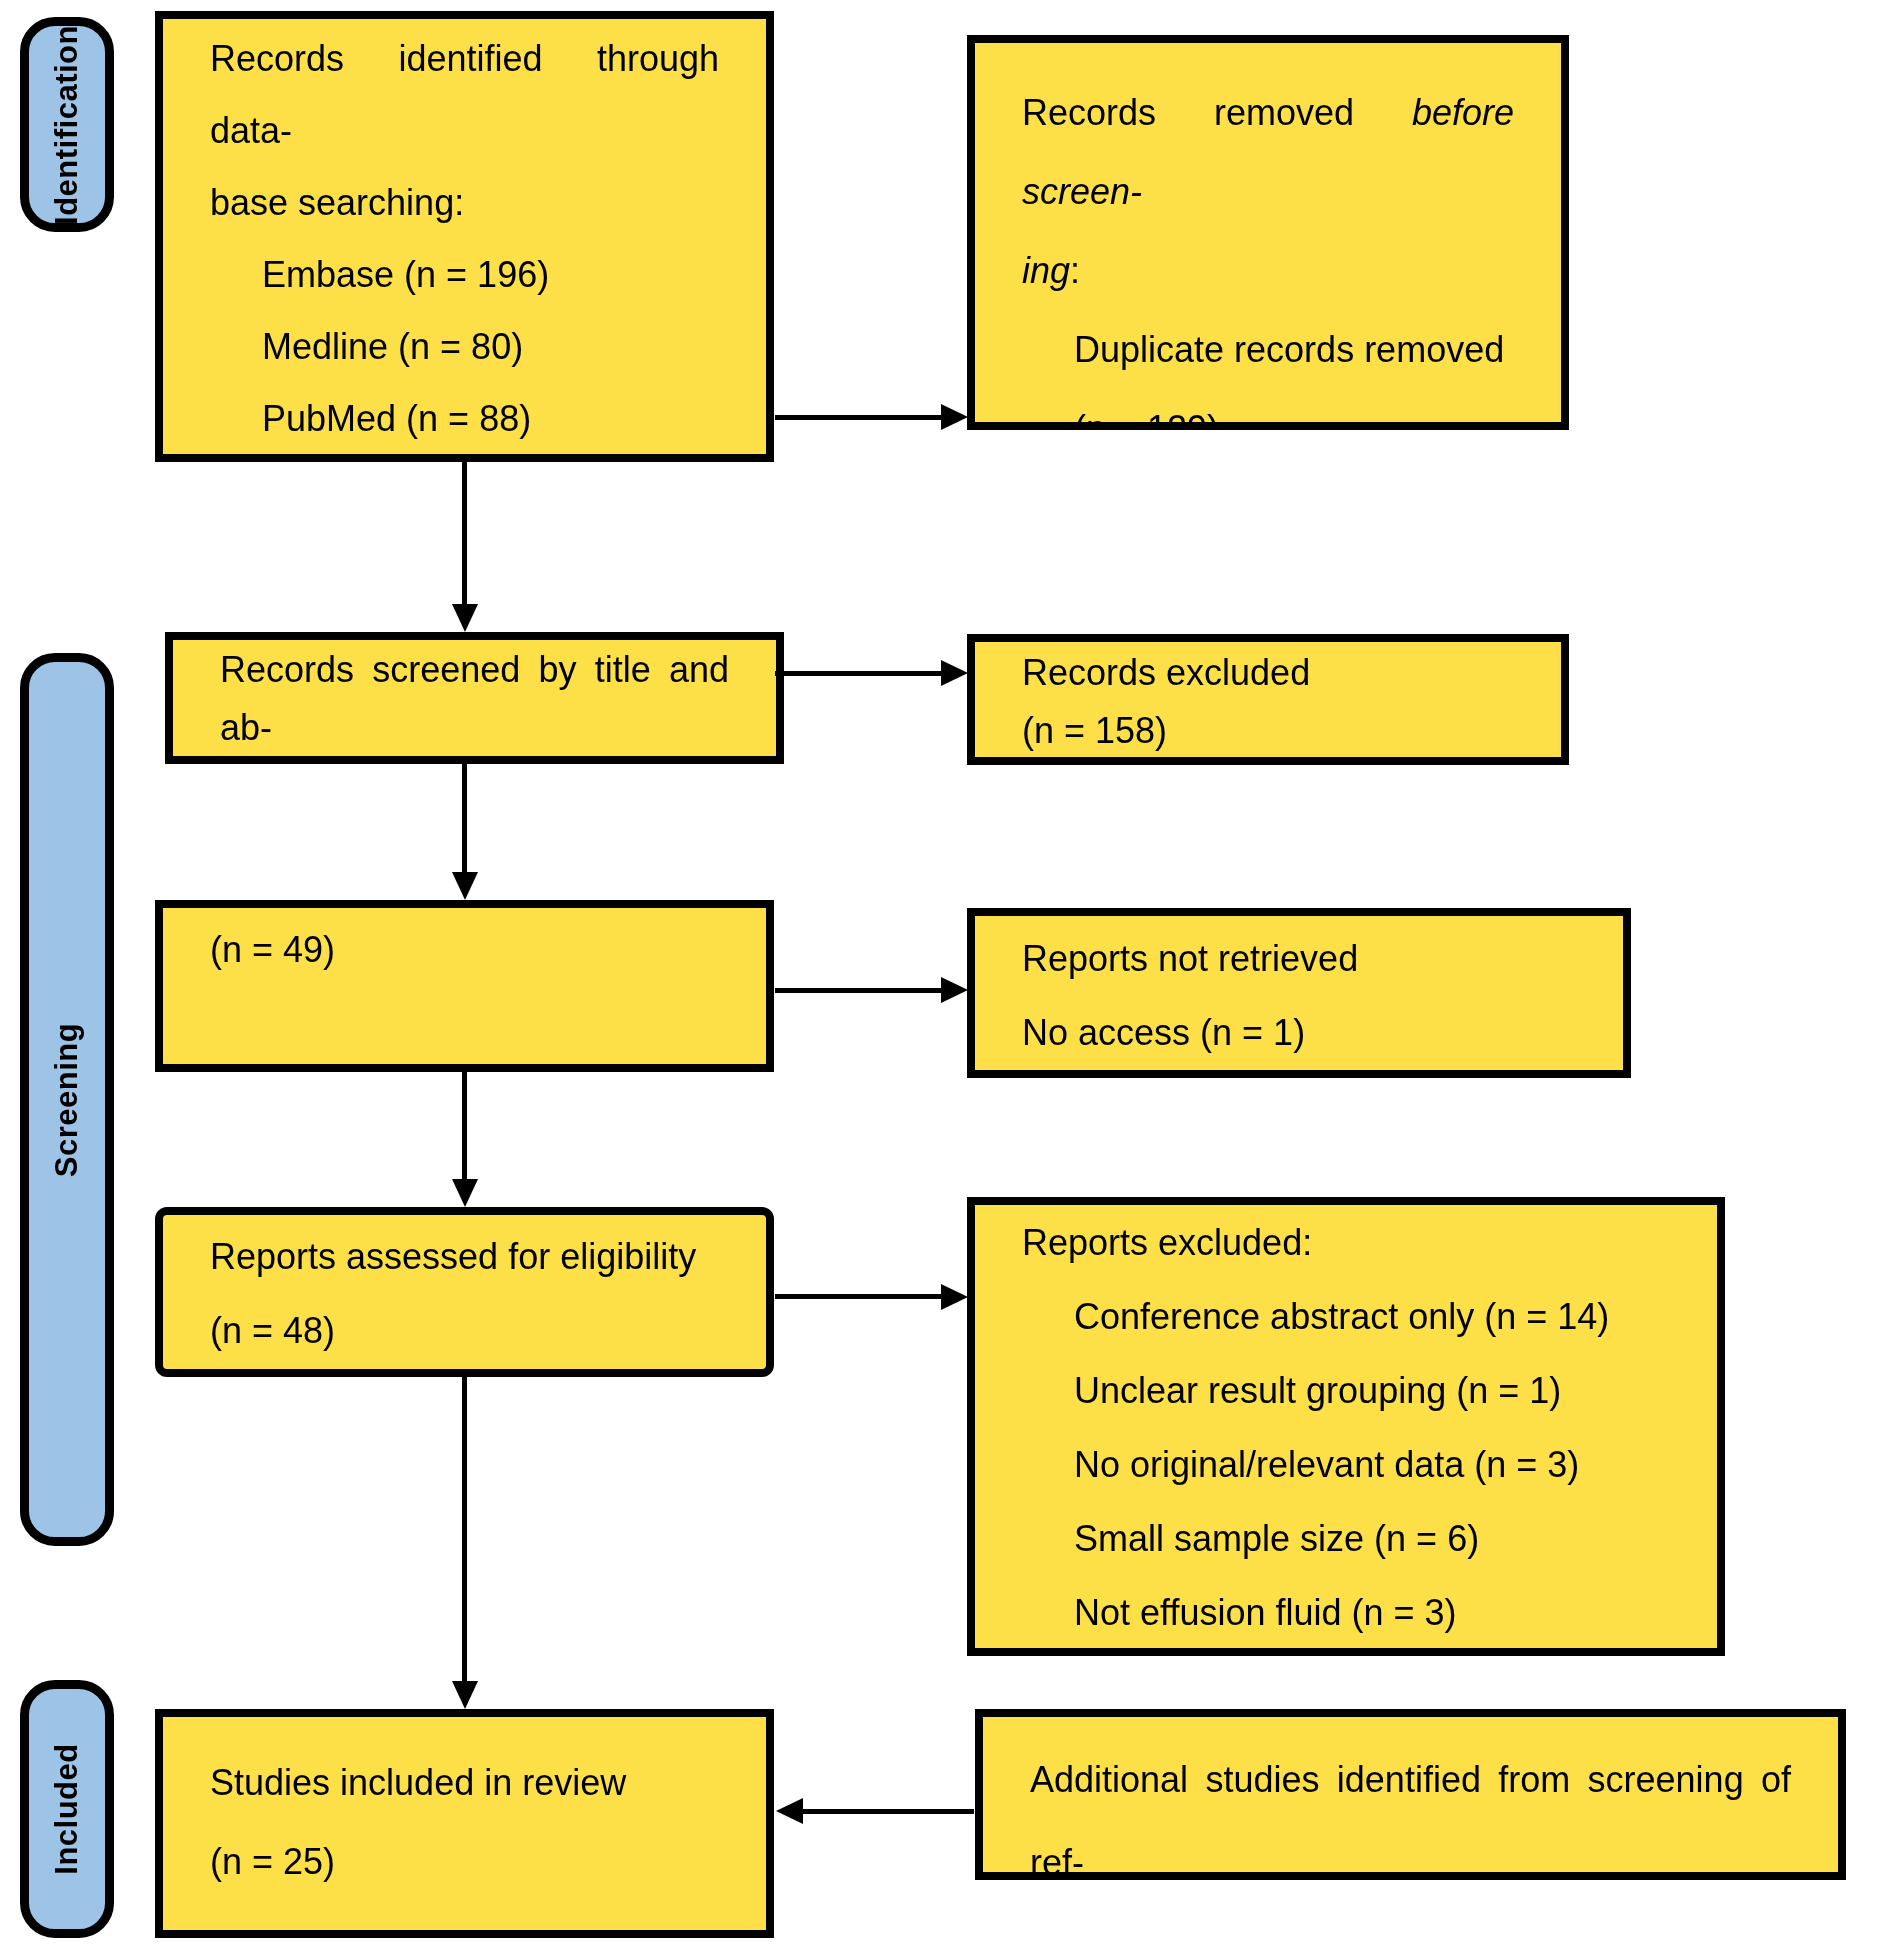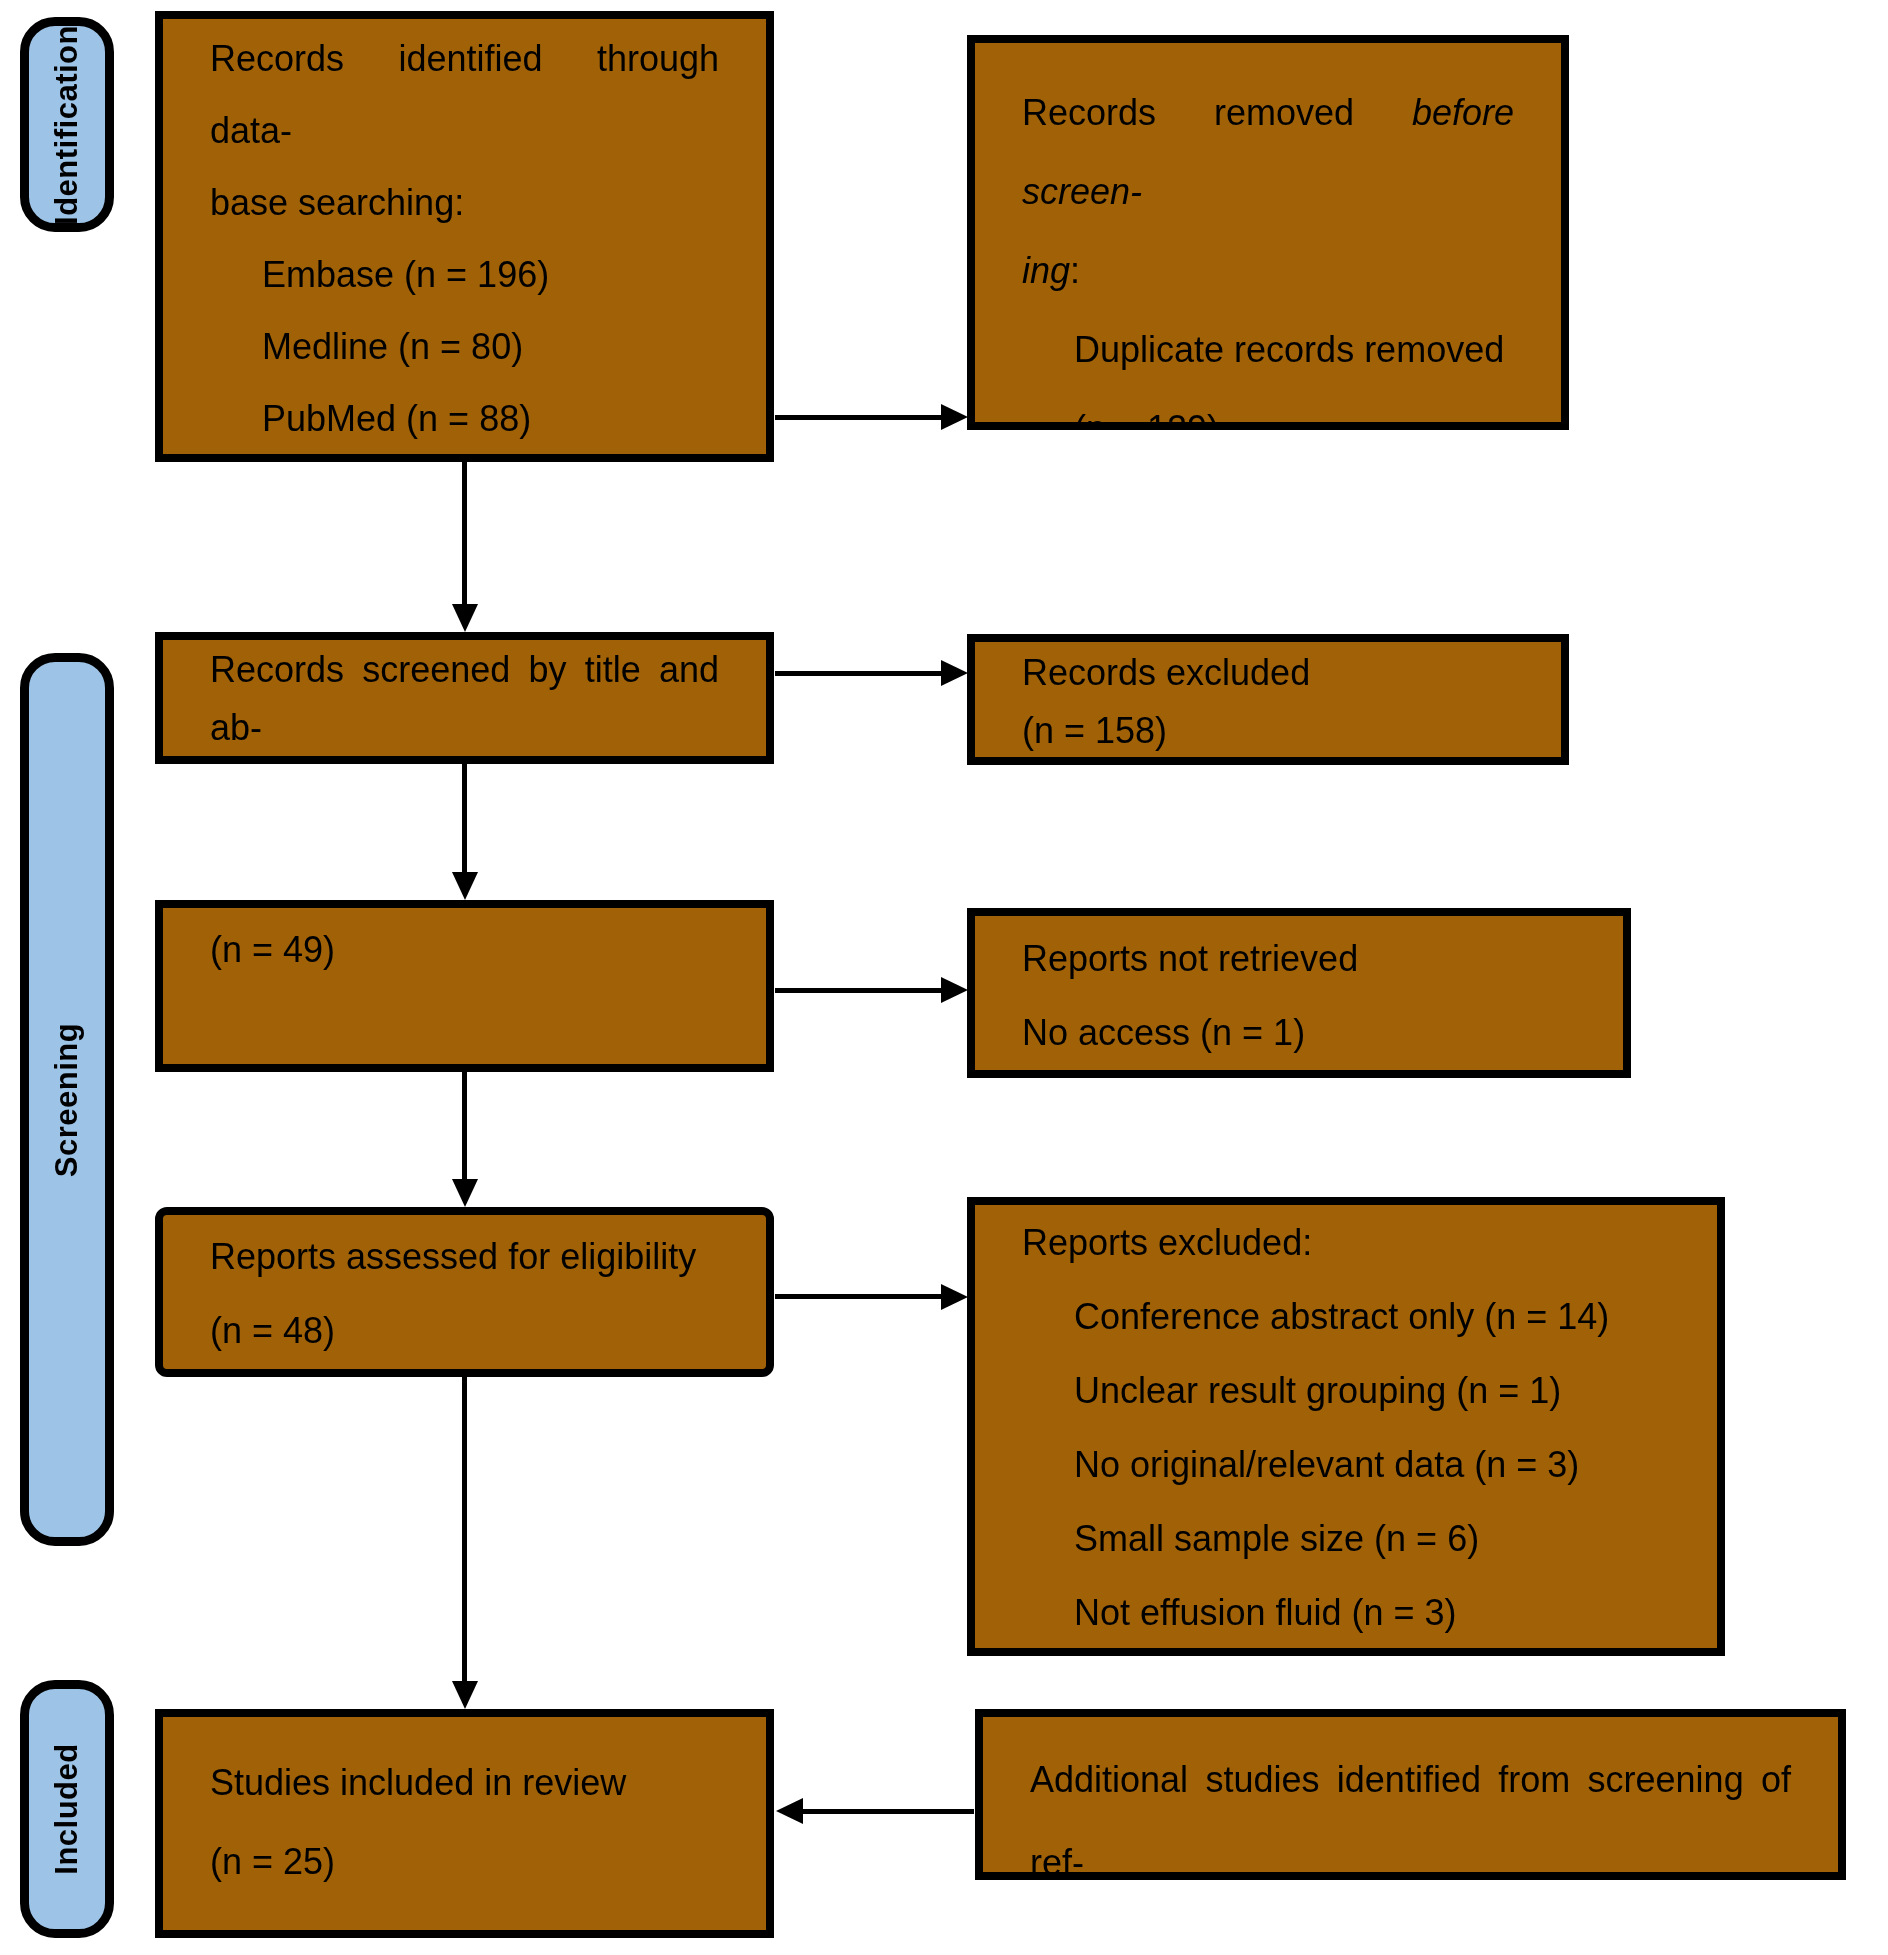--- a/index.html
+++ b/index.html
@@ -2,21 +2,21 @@
 <html style="font-size:8px"><head>
 <meta charset="utf-8">
 <style>
   html, body { margin: 0; padding: 0; background: #ffffff; }
   body { width: 1888px; height: 1955px; overflow: hidden;
          font-family: "Liberation Sans", "DejaVu Sans", sans-serif; color: #000; }
   #stage { position: relative; width: 1888px; height: 1955px; background: #fff; }
 
   
   .fbox { position: absolute; box-sizing: border-box; border: 8px solid #000;
-          background: #a16207; font-size: 36px; line-height: 74px;
+          background: #fde047; font-size: 36px; line-height: 74px;
           padding: 0 47px; overflow: hidden; }
   .fbox .line { white-space: nowrap; }
   .fbox .jline { white-space: normal; text-align: justify; text-align-last: justify; }
   .indent { padding-left: 52px; }
   .it { font-style: italic; }
 
   
   .vlabel { position: absolute; box-sizing: border-box; background: #9dc3e6;
             border: 9px solid #000; border-radius: 35px;
             display: flex; align-items: center; justify-content: center; }
@@ -32,21 +32,21 @@
   .head-left { position: absolute; width: 0; height: 0;
     border-top: 13.3px solid transparent; border-bottom: 13.3px solid transparent;
     border-right: 27px solid #000; }
   .head-down { position: absolute; width: 0; height: 0;
     border-left: 13.3px solid transparent; border-right: 13.3px solid transparent;
     border-top: 28px solid #000; }
 
   
   #box-identified       { line-height: 72px; padding-top: 4px; }
   #box-removed          { line-height: 79px; padding-top: 30px; }
-  #box-screened         { line-height: 58px; padding-top: 1px; }
+  #box-screened         { line-height: 58px; padding-top: 1px; margin-left: 10px; }
   #box-records-excluded { line-height: 58px; padding-top: 2px; }
   #box-sought           { line-height: 74px; padding-top: 5px; }
   #box-not-retrieved    { line-height: 74px; padding-top: 6px; }
   #box-assessed         { line-height: 74px; padding-top: 5px; border-radius: 12px; }
   #box-reports-excluded { line-height: 74px; padding-top: 1px; }
   #box-studies-included { line-height: 79px; padding-top: 26px; }
   #box-additional       { line-height: 83px; padding-top: 21px; }
 </style>
 </head>
 <body>

